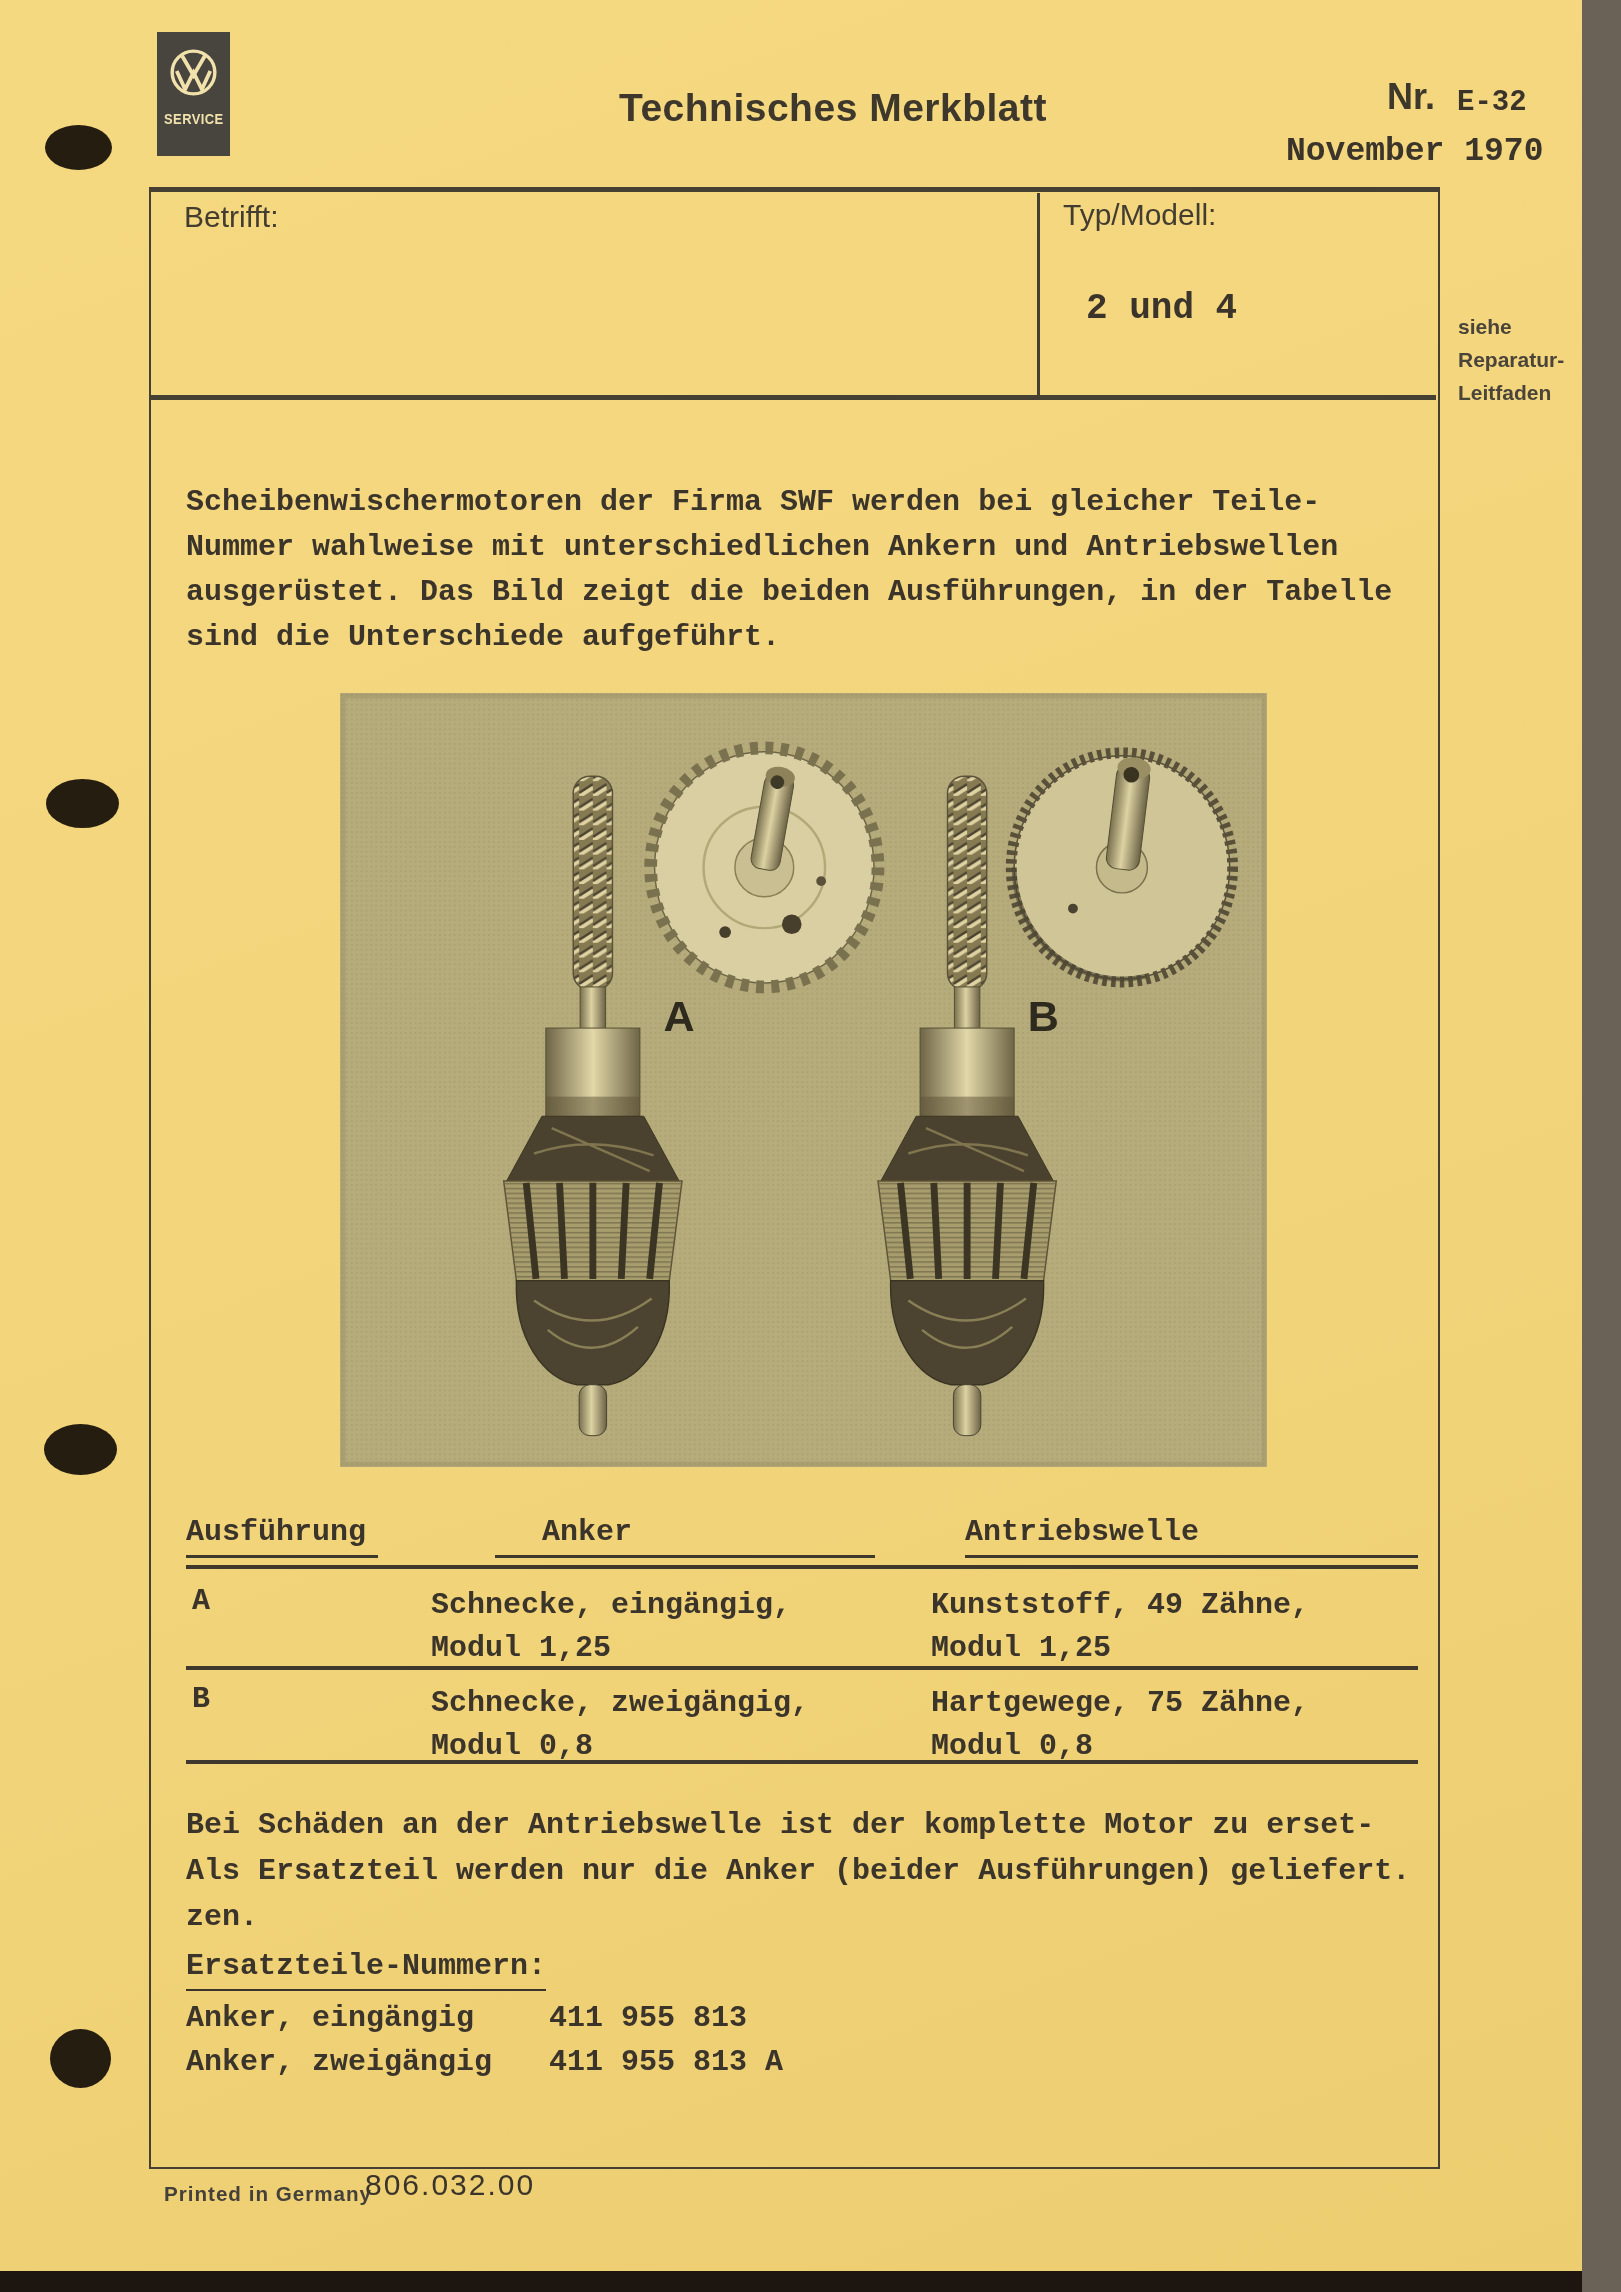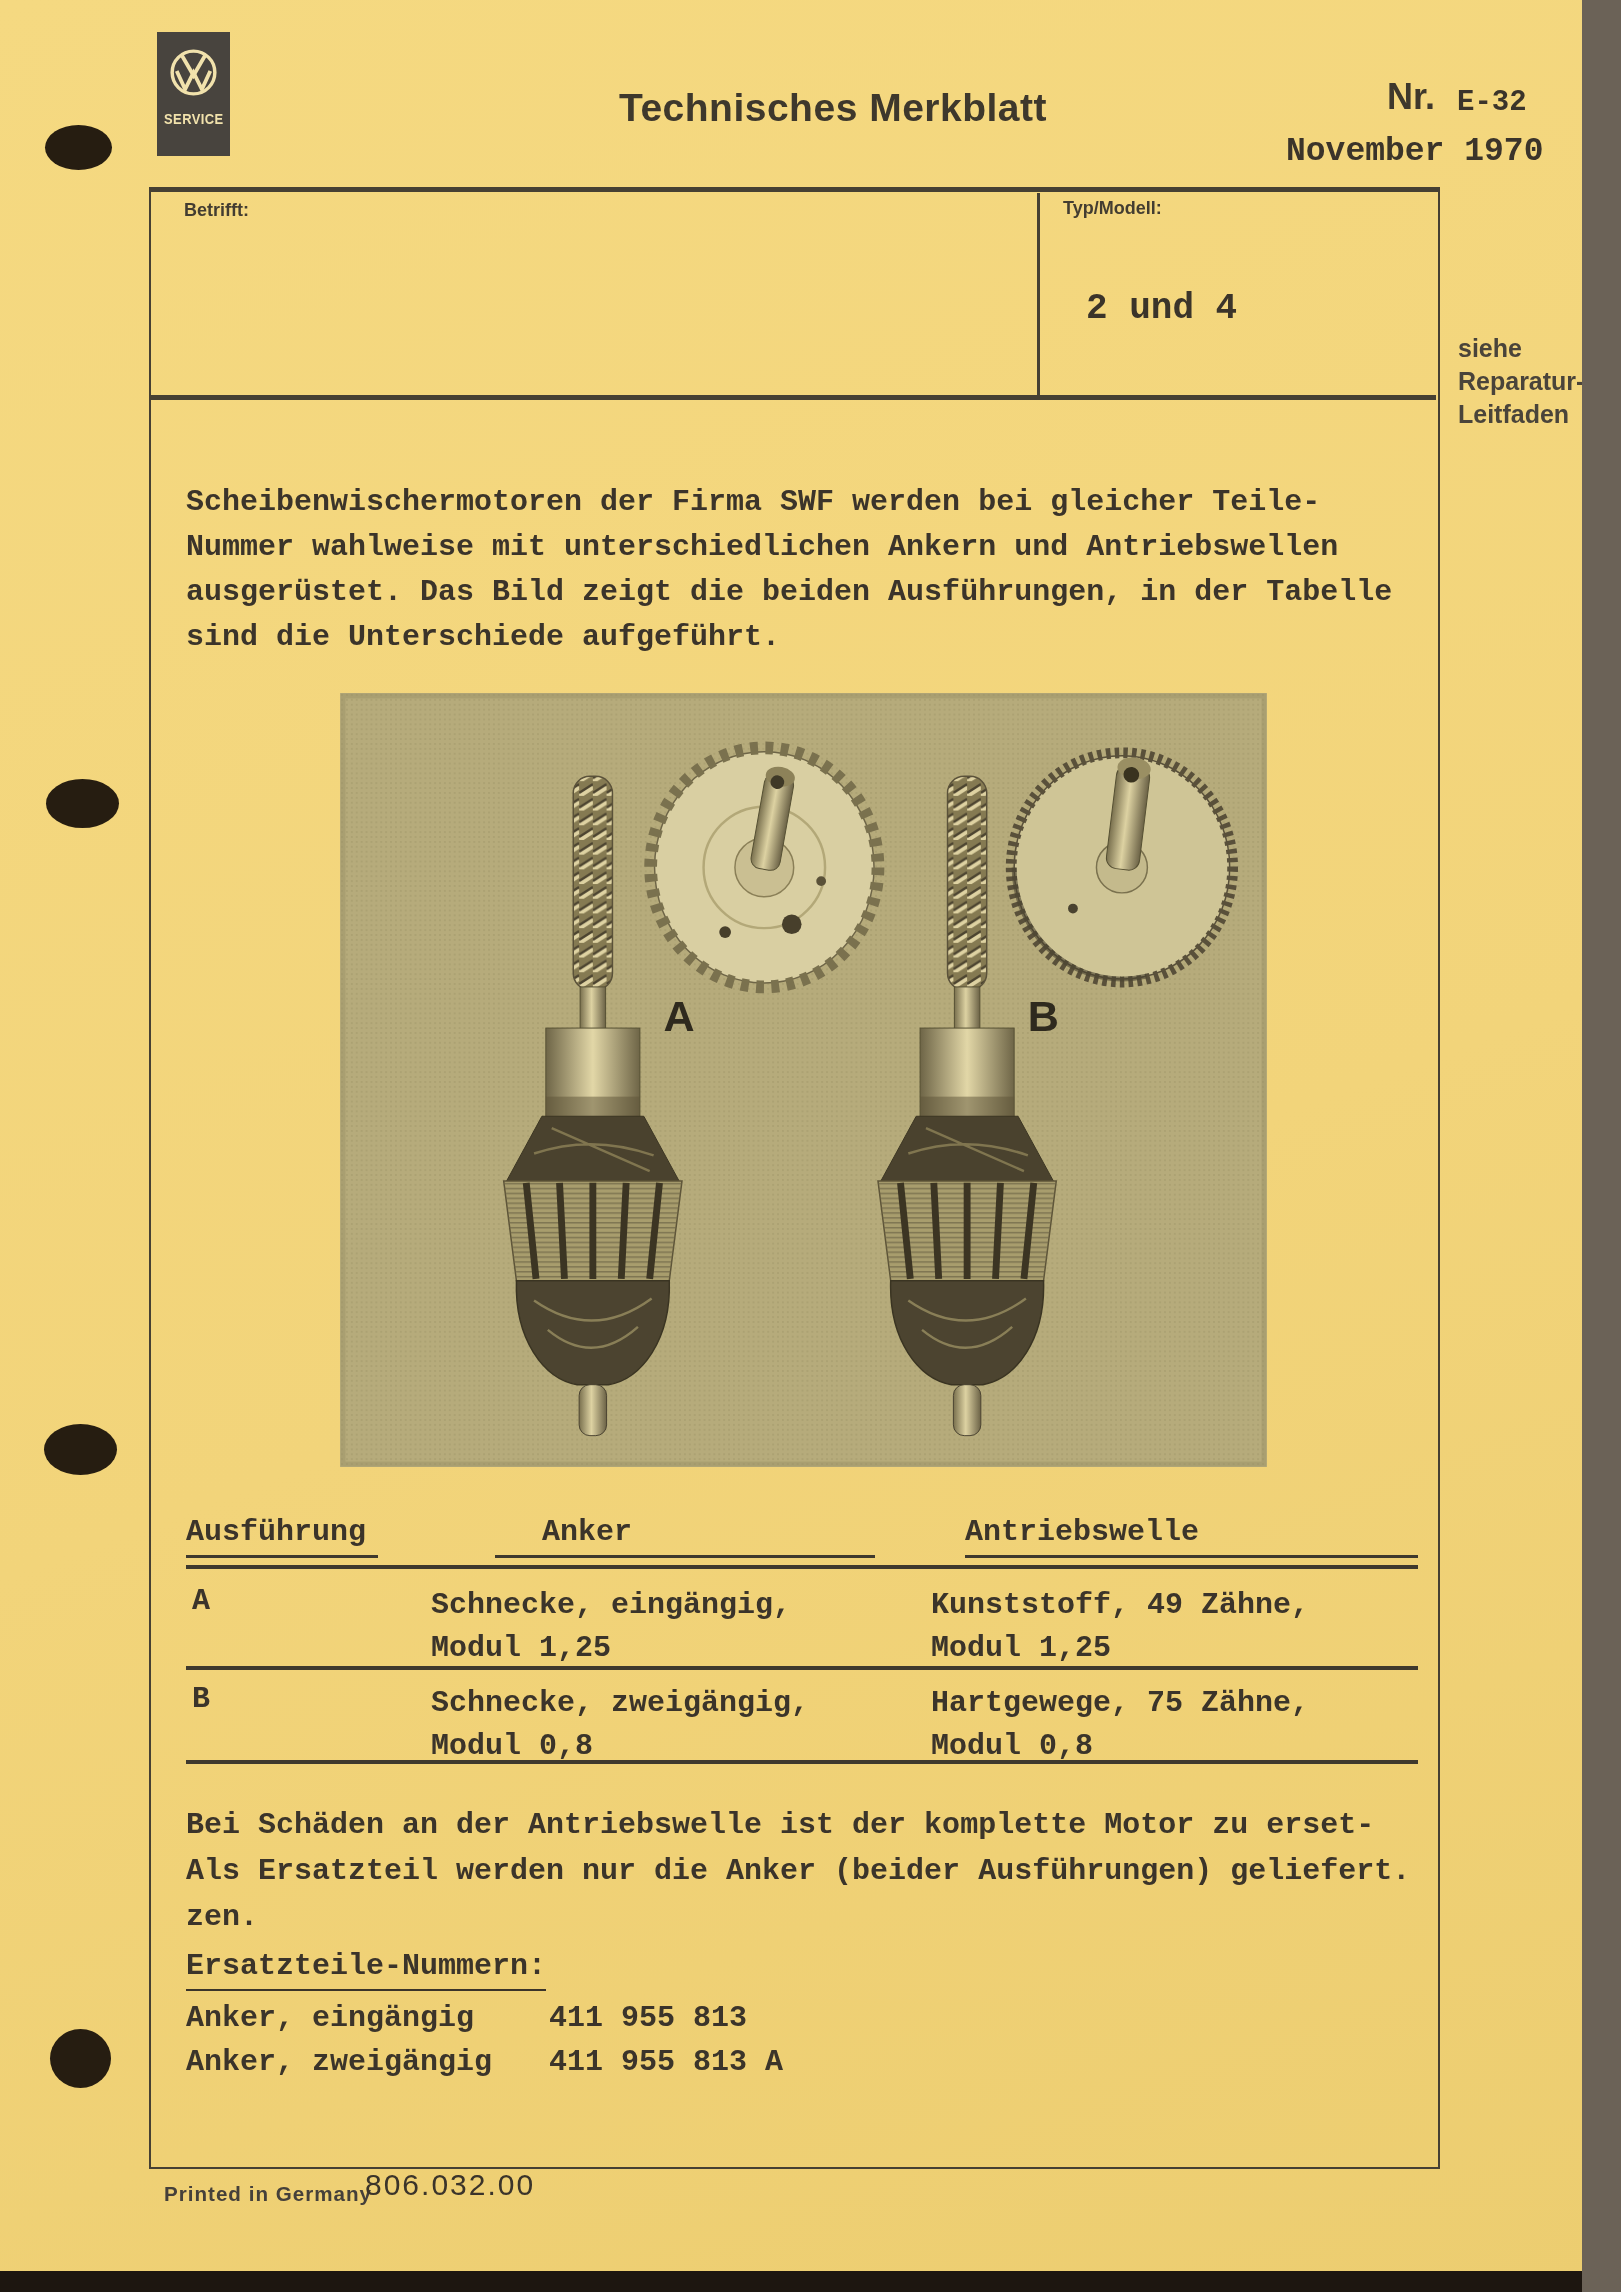--- a/index.html
+++ b/index.html
@@ -25,28 +25,28 @@
     font-weight:bold;color:#3e382c;letter-spacing:0.5px;}
   .nr-label{left:1387px;top:76px;font-size:36px;font-weight:bold;color:#3e382c;}
   .mono{font-family:"Liberation Mono","DejaVu Sans Mono",monospace;font-weight:700;color:#3b342a;}
   .nr-value{left:1457px;top:86px;font-size:29px;}
   .date{left:1286px;top:133px;font-size:33px;}
   
   .main-box{left:149px;top:187px;width:1287px;height:1975px;
     border:2px solid #464033;border-top:5.9px solid #464033;}
   .info-divider{left:1037px;top:193px;width:2.9px;height:202px;background:#464033;}
   .info-bottom{left:151px;top:395px;width:1285px;height:4.9px;background:#464033;}
-  .label-sans{font-size:18px;font-weight:bold;color:#433d31;}
+  .label-sans{font-size:30px;font-weight:normal;color:#433d31;}
   .betrifft-label{left:184px;top:200px;}
   .typ-label{left:1063px;top:198px;}
   .betrifft-value{left:192px;top:286px;font-size:30px;
     border-bottom:2.9px solid #3b342a;padding-bottom:5.9px;}
   .typ-value{left:1086px;top:288px;font-size:36px;}
-  .side-note{left:1458px;top:310px;font-size:25px;font-weight:bold;
-    color:#4a443a;line-height:33px;margin-top:22px;}
+  .side-note{left:1458px;top:310px;font-size:21px;font-weight:bold;
+    color:#4a443a;line-height:33px;}
   
   .intro{left:186px;top:480px;width:1245px;font-size:30px;line-height:45px;}
   
   .photo{left:340px;top:693px;}
   
   .t{font-size:30px;}
   .rule{background:#3f392d;}
   .twoline{line-height:43px;}
   .note{left:186px;top:1802px;width:1255px;font-size:30px;line-height:46px;}
   .parts-heading{left:186px;top:1949px;font-size:30px;

